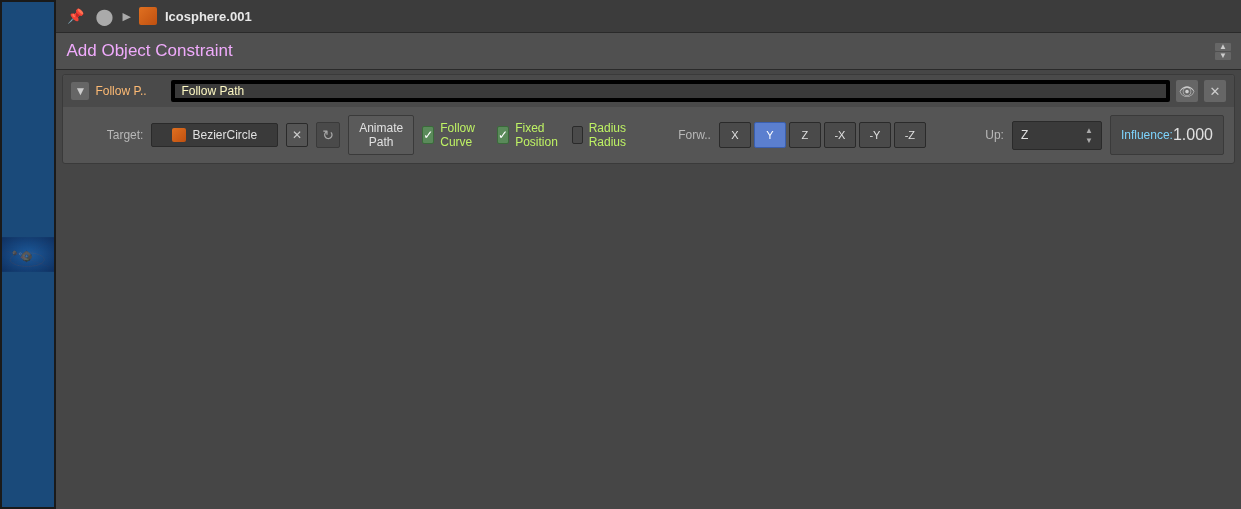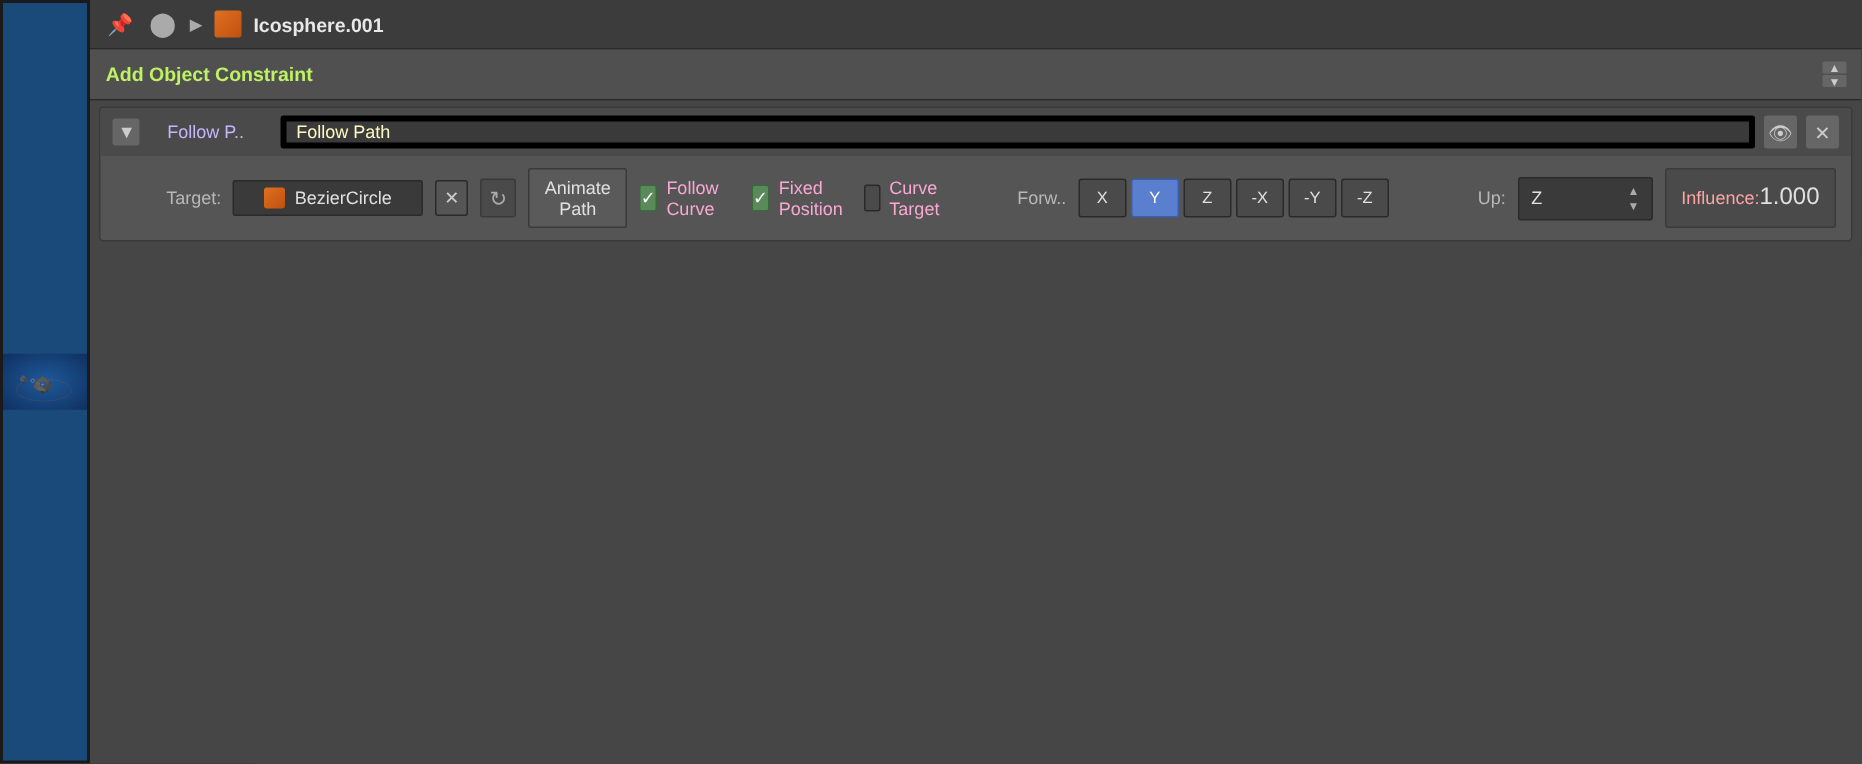--- a/index.html
+++ b/index.html
@@ -72,23 +72,23 @@
     #add-constraint-bar {
       background: #505050;
       padding: 8px 10px;
       display: flex;
       align-items: center;
       justify-content: space-between;
       border-bottom: 1px solid #2a2a2a;
     }
 
     #add-constraint-label {
-      color: #bef264;
-      font-size: 13px;
-      font-weight: bold;
+      color: #f0abfc;
+      font-size: 17px;
+      font-weight: normal;
     }
 
     .up-down-btn {
       display: flex; flex-direction: column;
       gap: 1px;
     }
     .up-down-btn span {
       width: 16px; height: 8px;
       background: #666;
       display: flex; align-items: center; justify-content: center;
@@ -119,24 +119,23 @@
       border: none;
       background: #666;
       color: #ccc;
       cursor: pointer;
       display: flex; align-items: center; justify-content: center;
       border-radius: 2px;
       font-size: 12px;
     }
 
     .constraint-short-name {
-      color: #c4b5fd;
+      color: #fdba74;
       font-size: 12px;
       width: 70px;
-      margin-left: 12px;
     }
 
     .constraint-full-name-input {
       flex: 1;
       background: #3a3a3a;
       color: #fef9c3;
       border: 4px solid #000000;
       padding: 0 6px;
       border-radius: 2px;
       font-size: 12px;
@@ -236,21 +235,21 @@
       font-size: 12px;
       cursor: pointer;
     }
 
     .check-box.unchecked {
       background: #4a4a4a;
       border: 1px solid #2a2a2a;
     }
 
     .check-label {
-      color: #f9a8d4;
+      color: #bef264;
       font-size: 12px;
     }
 
     
     .purple-field {
       flex: 1;
       background: linear-gradient(to right, #7b4faf, #9b6fcf);
       border: 1px solid #5a3a8a;
       color: #fff;
       padding: 4px 10px;
@@ -306,21 +305,21 @@
       background: #4a4a4a;
       border: 1px solid #3a3a3a;
       border-radius: 2px;
       padding: 5px 10px;
       display: flex;
       align-items: center;
       justify-content: space-between;
     }
 
     #influence-label {
-      color: #fca5a5;
+      color: #7dd3fc;
       font-size: 12px;
     }
 
     #influence-value {
       color: #e0e0e0;
       font-size: 16px;
     }
 
     
     svg.scene {
@@ -481,21 +480,21 @@
         <div style="flex:1"></div>
         <div class="checkbox-group">
           <div class="check-box">✓</div>
           <span class="check-label">Fixed Position</span>
         </div>
       </div>
 
       <div class="row">
         <div class="checkbox-group">
           <div class="check-box unchecked"></div>
-          <span class="check-label">Curve Target</span>
+          <span class="check-label">Radius Radius</span>
         </div>
       </div>
 
       <div class="row">
         <span class="label">Forw..</span>
         <div class="axis-group">
           <button class="axis-btn">X</button>
           <button class="axis-btn active">Y</button>
           <button class="axis-btn">Z</button>
           <button class="axis-btn">-X</button>

